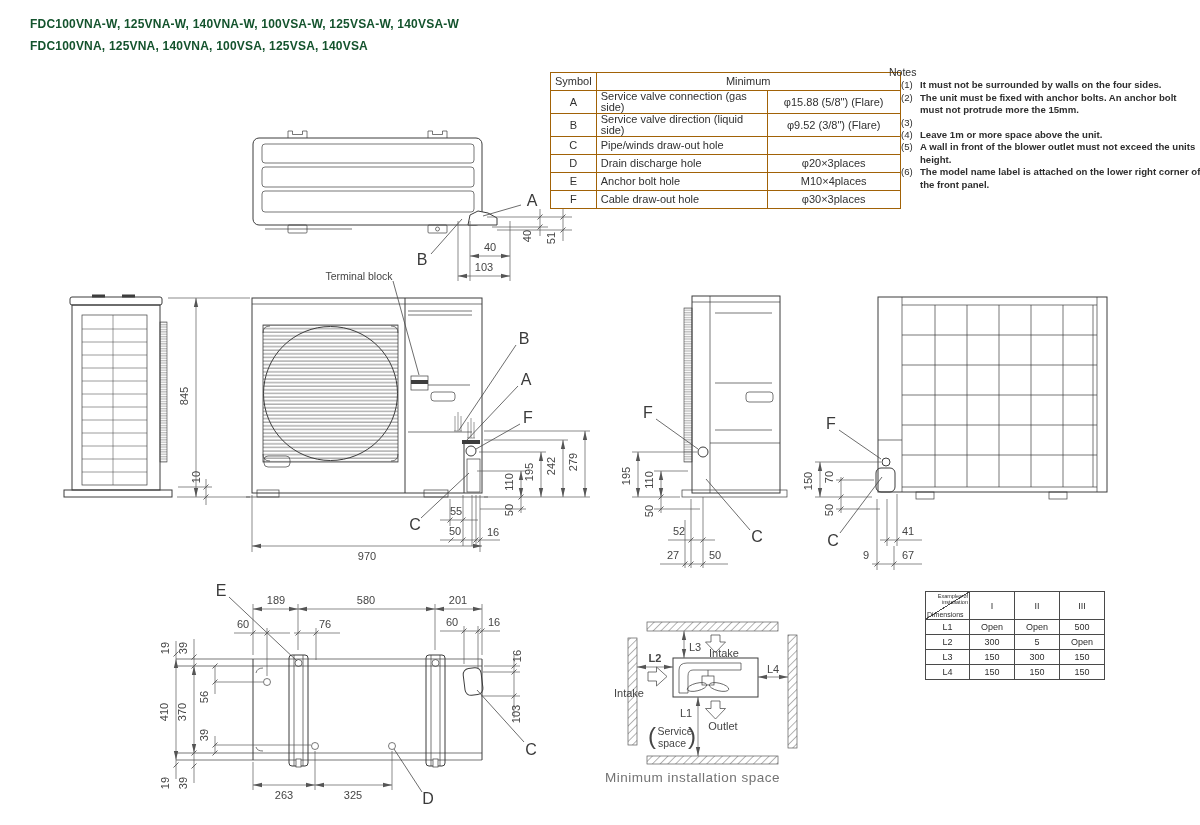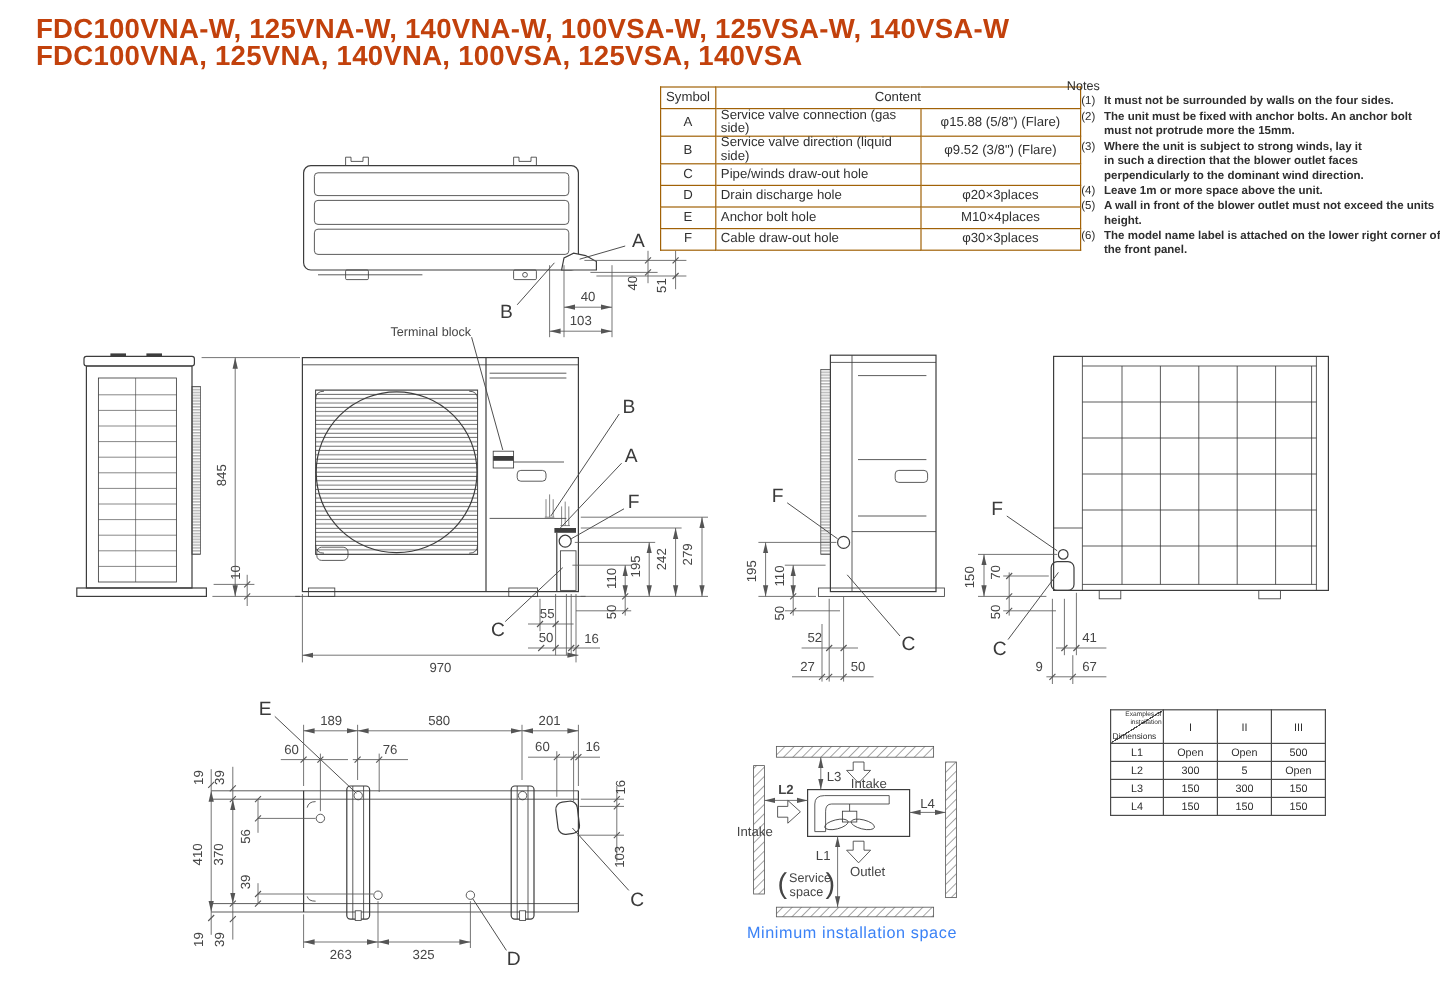--- a/index.html
+++ b/index.html
@@ -1,19 +1,19 @@
 <!DOCTYPE html>
 <html><head>
 <meta charset="utf-8">
 <style>
   html,body{margin:0;padding:0;background:#fff;}
   .page{position:relative;width:1200px;height:825px;background:#ffffff;overflow:hidden;
         font-family:"Liberation Sans",sans-serif;}
-  .title{position:absolute;left:30px;top:13px;font-size:23px;font-weight:bold;
-         color:#c2410c;line-height:22px;letter-spacing:.2px;white-space:pre;}
+  .title{position:absolute;left:30px;top:13px;font-size:12px;font-weight:bold;
+         color:#14532d;line-height:22px;letter-spacing:.2px;white-space:pre;}
   svg{position:absolute;left:0;top:0;}
   
   .pl{fill:none;stroke:#3d3d3d;stroke-width:1;}
   .pl2{fill:none;stroke:#3d3d3d;stroke-width:.7;}
   .thin{fill:none;stroke:#4a4a4a;stroke-width:.55;}
   .dl{fill:none;stroke:#5a5a5a;stroke-width:.7;}
   .dla{marker-start:url(#ar);marker-end:url(#ar);}
   .ldr{fill:none;stroke:#474747;stroke-width:.8;}
   .tick{stroke:#555;stroke-width:.9;}
   .dt{font-family:"Liberation Sans",sans-serif;font-size:11px;fill:#454545;text-anchor:middle;}
@@ -36,22 +36,22 @@
   .note-text{flex:1;font-weight:bold;}
   
   .itable{position:absolute;left:925px;top:591px;border-collapse:collapse;color:#2e2e2e;}
   .itable td{border:1px solid #4a4a4a;font-size:9px;text-align:center;height:14px;padding:0;}
   .itable .hrow td{height:27px;}
   .itable .cd{width:43px;} .itable .cv{width:44px;}
   .diag{position:relative;width:43px;height:27px;
     background:linear-gradient(to bottom right,transparent calc(50% - .5px),#4a4a4a calc(50% - .5px),#4a4a4a calc(50% + .5px),transparent calc(50% + .5px));}
   .diag .ex{position:absolute;top:1px;right:1px;font-size:5.5px;line-height:6px;width:34px;text-align:right;}
   .diag .dm{position:absolute;bottom:1px;left:1px;font-size:7px;}
-  .caption{position:absolute;left:605px;top:770px;width:210px;text-align:center;
-           font-size:13.5px;color:#3b82f6;letter-spacing:.5px;}
+  .caption{position:absolute;left:605px;top:770px;width:210px;text-align:left;
+           font-size:13.5px;color:#737373;letter-spacing:.5px;}
 </style>
 </head>
 <body>
 
 <div class="page">
 
   <div class="title"><span>FDC100VNA-W, 125VNA-W, 140VNA-W, 100VSA-W, 125VSA-W, 140VSA-W</span>
 <span>FDC100VNA, 125VNA, 140VNA, 100VSA, 125VSA, 140VSA</span></div>
 
   <svg width="1200" height="825" viewBox="0 0 1200 825">
@@ -464,21 +464,21 @@
       <text x="688" y="744" font-size="24" fill="#454545">)</text>
       <text class="dt sm" x="675" y="735">Service</text>
       <text class="dt sm" x="672" y="747">space</text>
     </g>
   </svg>
 
   <table class="symtable">
     <tbody>
         <tr>
       <td class="c col-sym">Symbol</td>
-      <td class="c" colspan="2">Content</td>
+      <td class="c" colspan="2">Minimum</td>
     </tr>
     <tr>
       <td class="c col-sym">A</td>
       <td class="col-desc">Service valve connection (gas side)</td>
       <td class="c col-spec">φ15.88 (5/8") (Flare)</td>
     </tr>
     <tr>
       <td class="c">B</td>
       <td>Service valve direction (liquid side)</td>
       <td class="c">φ9.52 (3/8") (Flare)</td>
@@ -511,21 +511,20 @@
     <div class="note-item">
         <span class="note-num">(1)</span>
         <span class="note-text">It must not be surrounded by walls on the four sides.</span>
       </div>
     <div class="note-item">
         <span class="note-num">(2)</span>
         <span class="note-text">The unit must be fixed with anchor bolts. An anchor bolt must not protrude more the 15mm.</span>
       </div>
     <div class="note-item">
         <span class="note-num">(3)</span>
-        <span class="note-text" style="width:220px;flex:none;">Where the unit is subject to strong winds, lay it in such a direction that the blower outlet faces perpendicularly to the dominant wind direction.</span>
       </div>
     <div class="note-item">
         <span class="note-num">(4)</span>
         <span class="note-text">Leave 1m or more space above the unit.</span>
       </div>
     <div class="note-item">
         <span class="note-num">(5)</span>
         <span class="note-text">A wall in front of the blower outlet must not exceed the units height.</span>
       </div>
     <div class="note-item">

